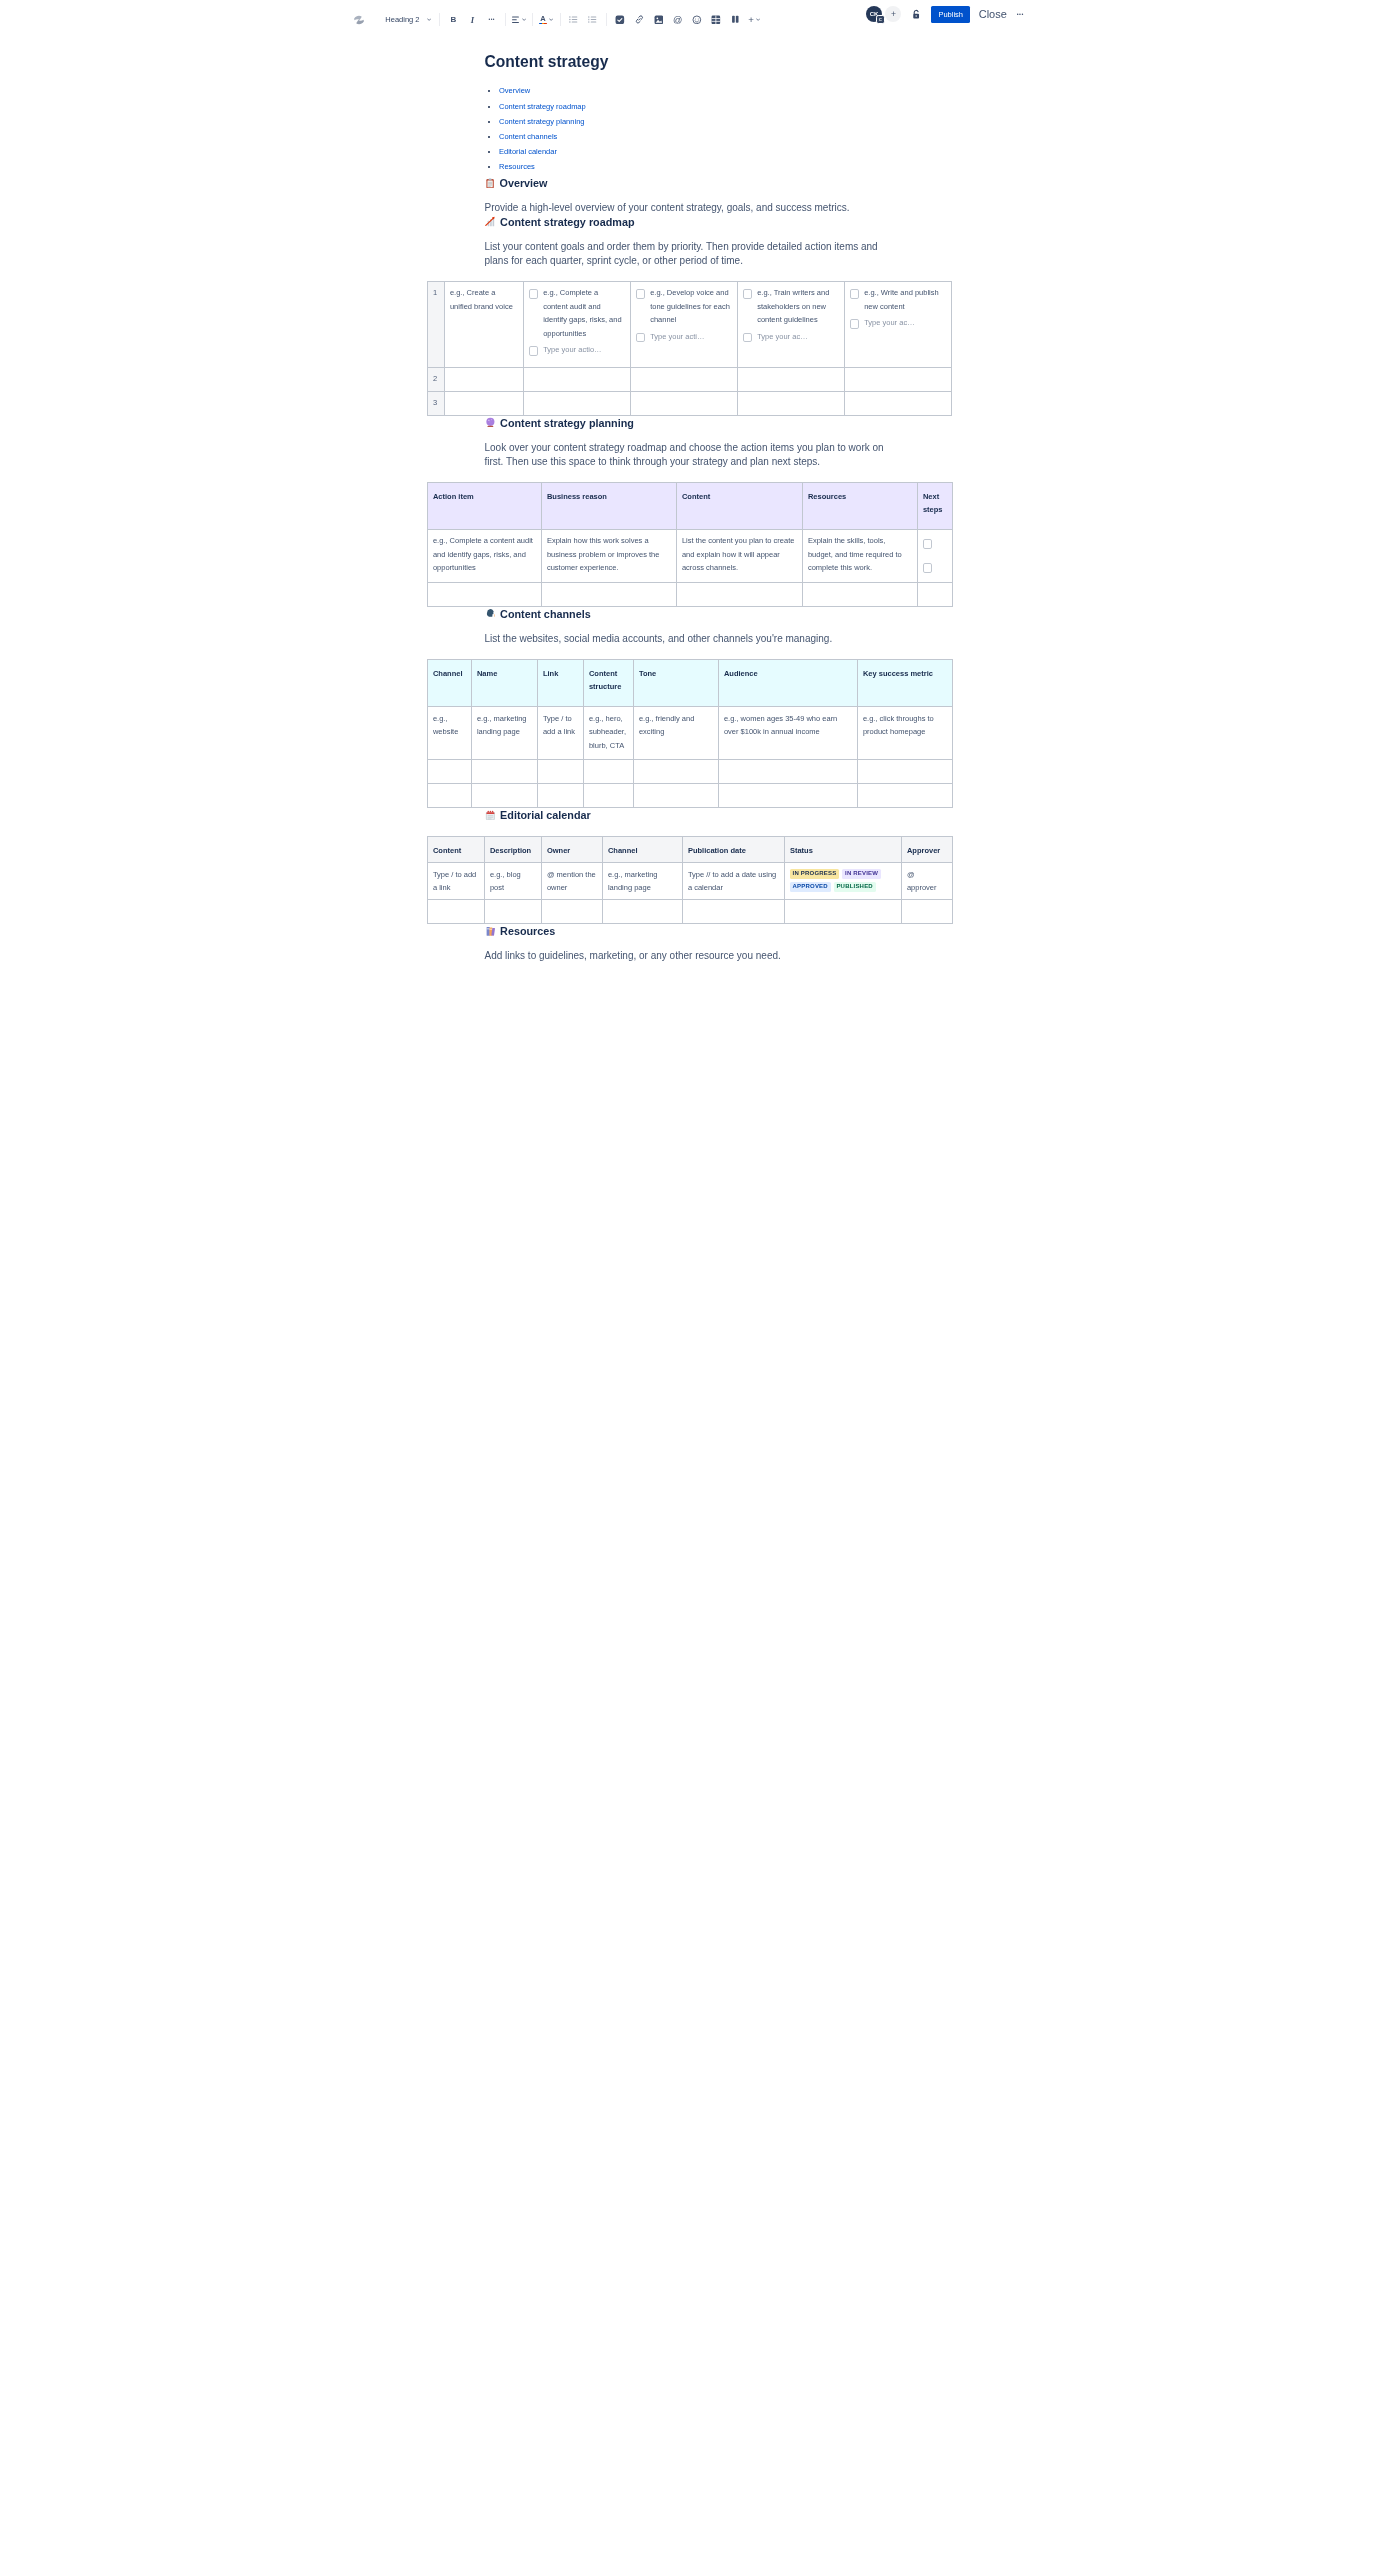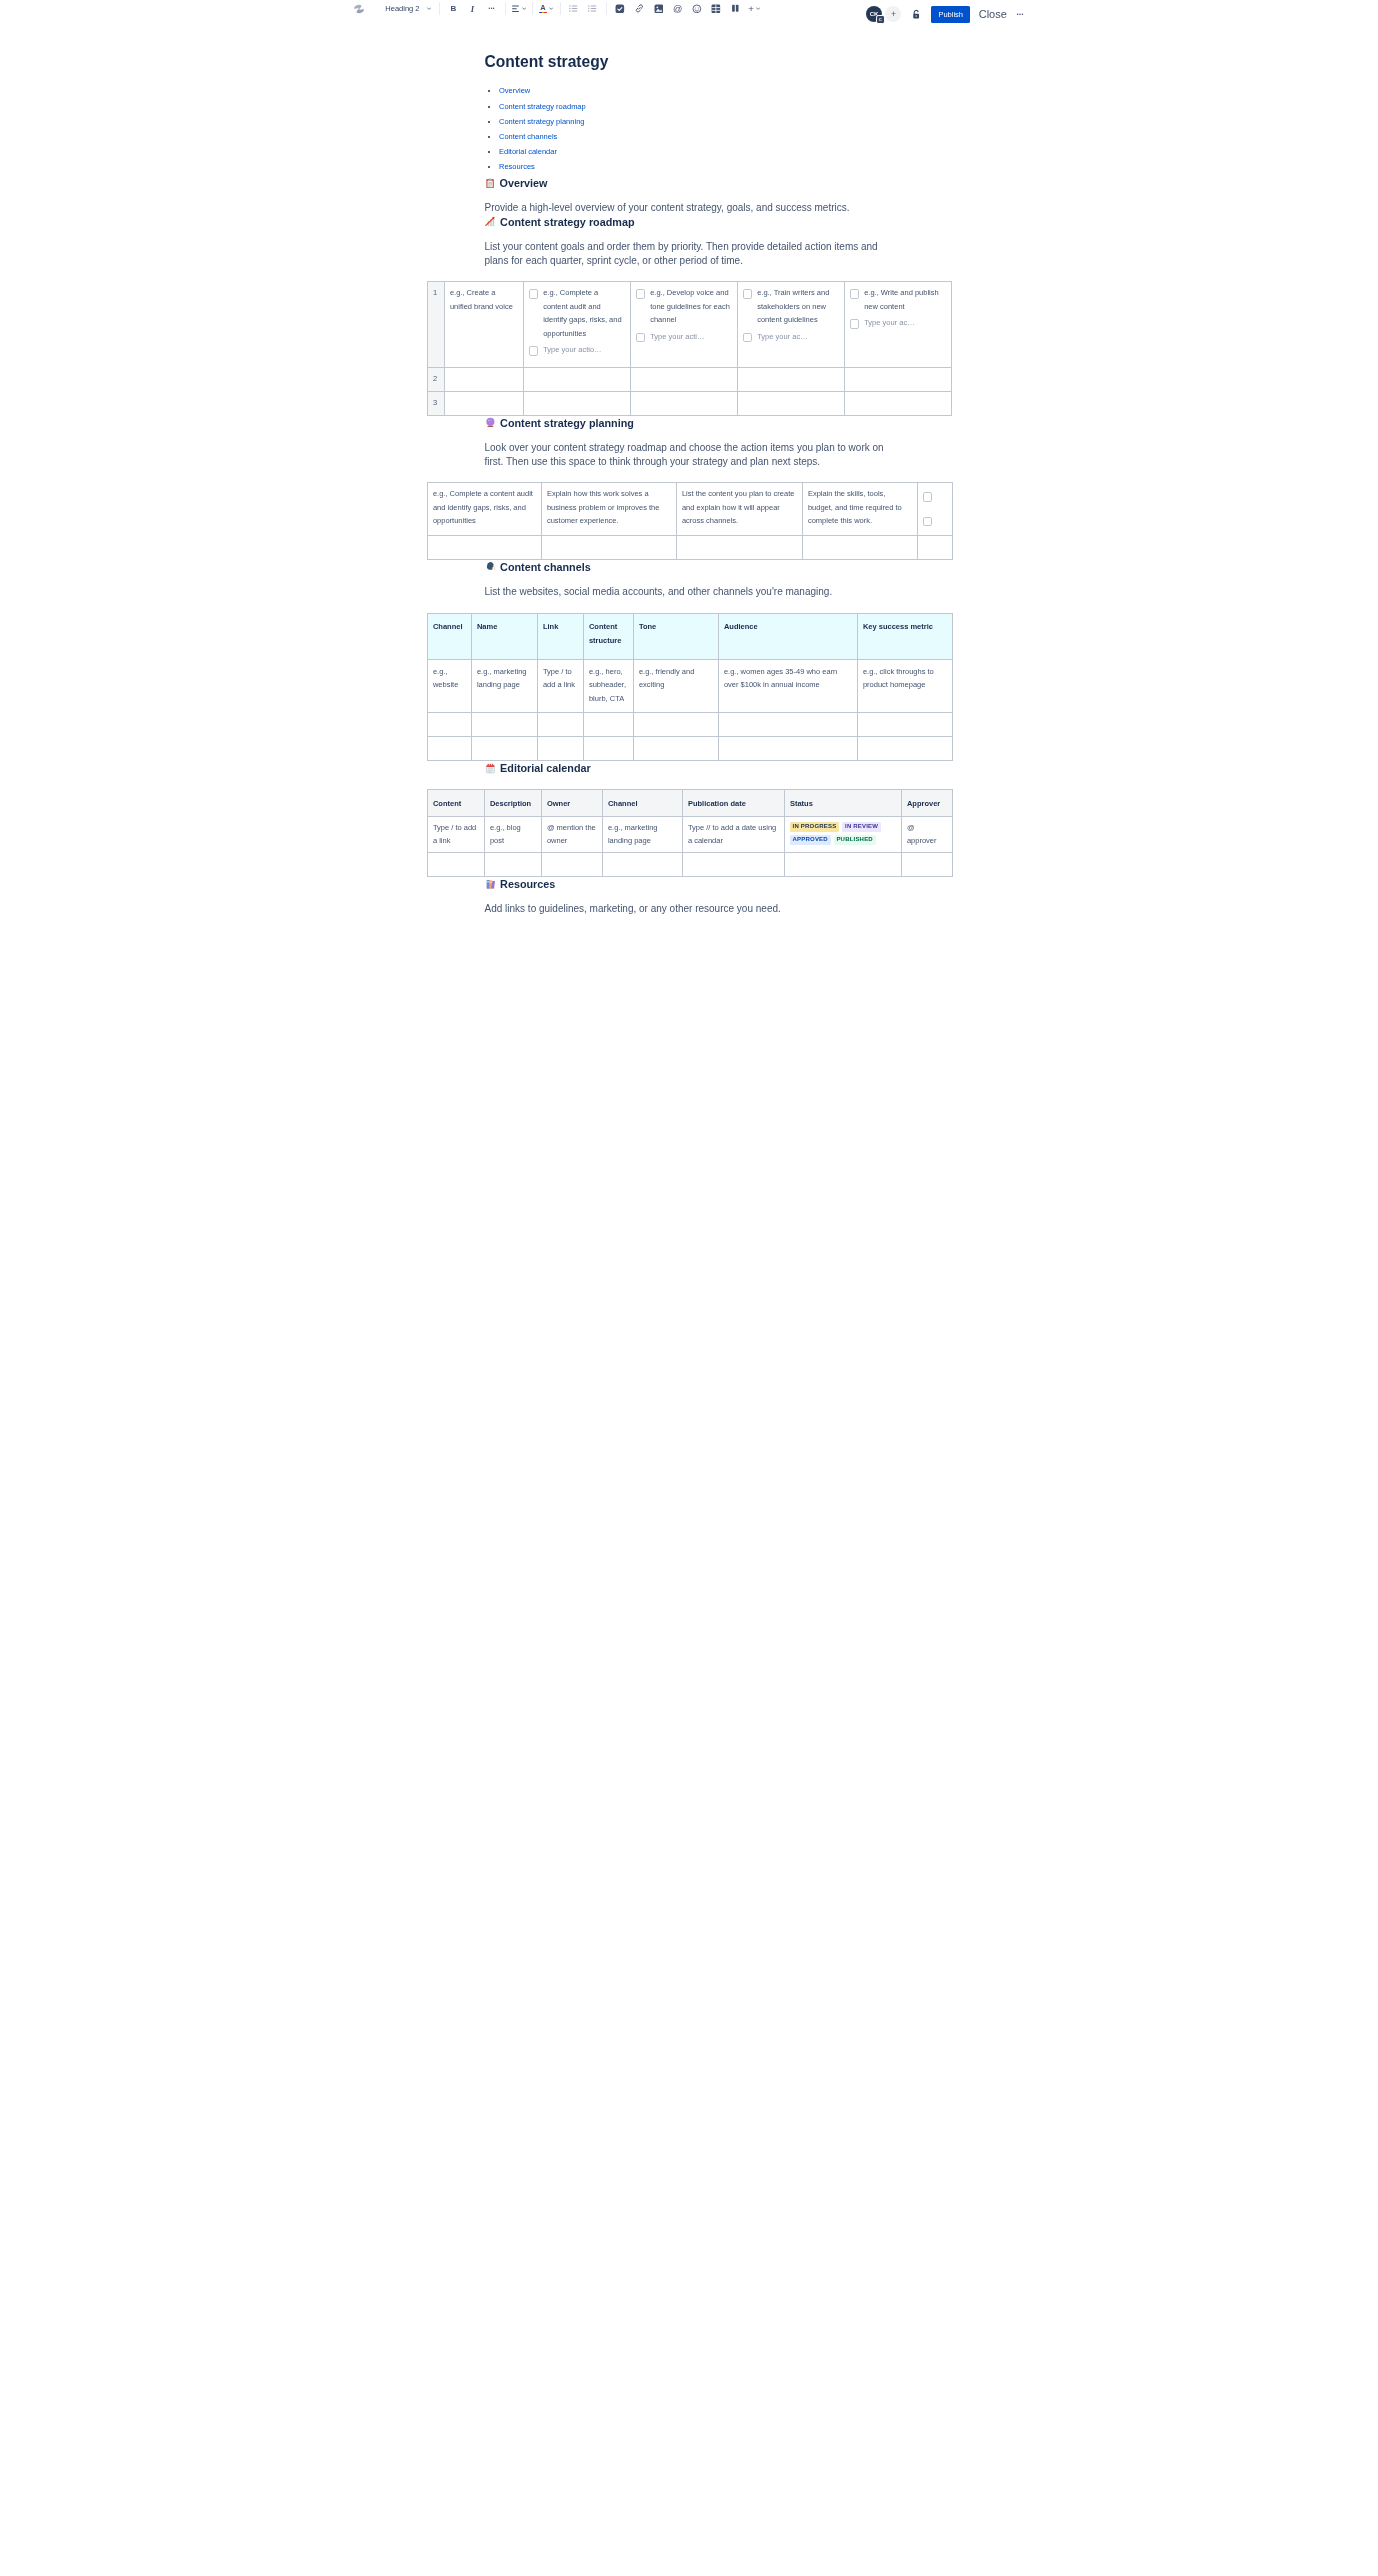--- a/index.html
+++ b/index.html
@@ -1,20 +1,20 @@
 <!DOCTYPE html>
 <html style="font-size:8.6px"><head>
 <meta charset="utf-8">
 <style>
   html,body{margin:0;padding:0;background:#fff;}
   body{font-family:"Liberation Sans","DejaVu Sans",sans-serif;color:#172B4D;}
   .app{width:689px;margin:0 auto;background:#fff;position:relative;}
 
   
-  .toolbar{height:28px;display:flex;align-items:flex-start;padding:0 7.5px;position:relative;background:#fff;}
+  .toolbar{height:28px;display:flex;align-items:flex-end;padding:0 7.5px;position:relative;background:#fff;}
   .tb-left{display:flex;align-items:center;}
   .logo{margin-right:15px;display:flex;align-items:center;}
   .style-dd{display:flex;align-items:center;gap:5.4px;color:#344563;font-size:7.5px;padding:3.2px 4.3px;border-radius:1.6px;cursor:pointer;}
   .sep{width:0.5px;height:13px;background:#EBECF0;margin:0 3.8px;}
   .tbtn{min-width:16px;height:17px;display:flex;align-items:center;justify-content:center;border-radius:1.6px;color:#42526E;cursor:pointer;padding:0 1.6px;}
   .tbtn.disabled{color:#A5ADBA;}
   .b-ic{font-weight:700;font-size:8px;}
   .i-ic{font-style:italic;font-family:"Liberation Serif",serif;font-size:8.6px;font-weight:600;}
   .dots{font-size:4.8px;letter-spacing:0.5px;}
   .acolor{display:flex;flex-direction:column;align-items:center;line-height:1;}
@@ -374,20 +374,27 @@
 
     <table class="wtab plan-tbl tbl-planning">
       <colgroup>
           <col style="width:114px">
           <col style="width:135px">
           <col style="width:126px">
           <col style="width:115px">
           <col style="width:35px">
         </colgroup>
       <tbody>
+          <tr>
+        <th class="hd-purple">Action item</th>
+        <th class="hd-purple">Business reason</th>
+        <th class="hd-purple">Content</th>
+        <th class="hd-purple">Resources</th>
+        <th class="hd-purple">Next steps</th>
+      </tr>
       <tr class="r1">
         <td>e.g., Complete a content audit and identify gaps, risks, and opportunities</td>
         <td>Explain how this work solves a business problem or improves the customer experience.</td>
         <td>List the content you plan to create and explain how it will appear across channels.</td>
         <td>Explain the skills, tools, budget, and time required to complete this work.</td>
         <td>
           <div class="next-cbs">
             <span class="cb"></span>
             <span class="cb"></span>
           </div>

